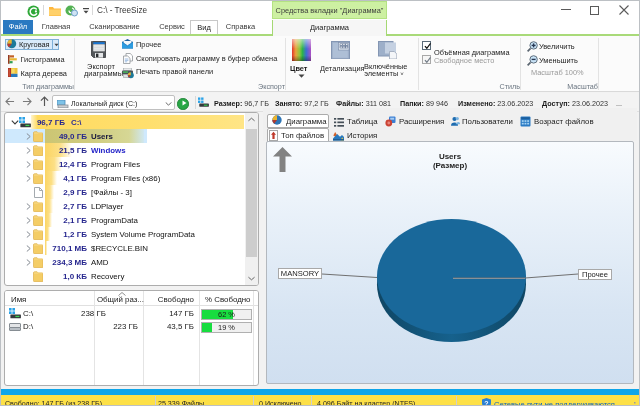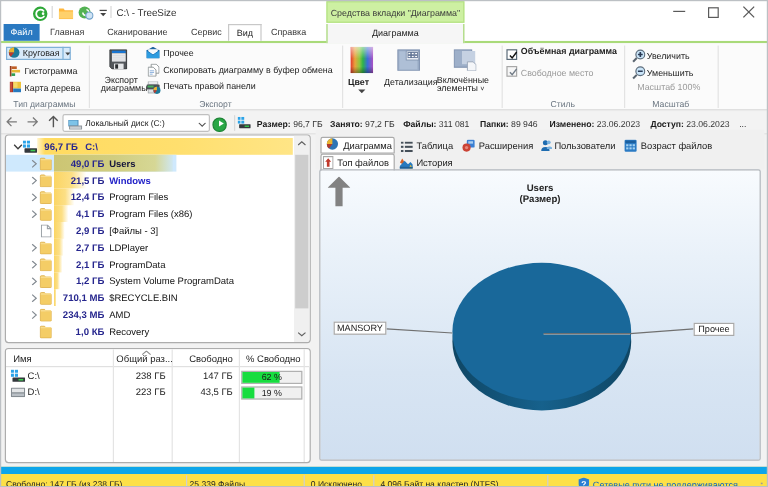--- a/index.html
+++ b/index.html
@@ -9,21 +9,21 @@
 .abs { position:absolute; }
 
 #titlebar { left:0; top:0; width:640px; height:20px; background:#fff;padding-left:12px; }
 
 #tabrow { left:0; top:20px; width:640px; height:14px; background:#fff; z-index:2; }
 .tab { position:absolute; top:0; height:14px; line-height:14px; color:#3a3a3a; font-size:7.5px; text-align:center; }
 #greenline { left:0; top:34px; width:640px; height:2px; background:#a9da79; }
 
 #ribbon { left:0; top:36px; width:640px; height:56px; background:#fbfbfb; border-bottom:1px solid #d9d9d9; }
 .gsep { position:absolute; top:2px; width:1px; height:52px; background:#e3e3e3; }
-.glabel { position:absolute; top:46px; height:10px; font-size:7.2px; color:#6a7580; text-align:center; line-height:10px; }
+.glabel { position:absolute; top:46px; height:10px; font-size:7.2px; color:#6a7580; text-align:right; line-height:10px; }
 .rtext { position:absolute; font-size:7.4px; color:#1e1e1e; white-space:nowrap;text-align:right; }
 
 #toolbar { left:0; top:93px; width:640px; height:19px; background:#f3f3f3; border-bottom:1px solid #e0e0e0; }
 .ttext { position:absolute; top:5.5px; font-size:7.2px; white-space:nowrap; color:#333; }
 .ttext b { color:#1a1a1a; }
 
 #tree { left:4px; top:112px; width:255px; height:174px; background:#fff; border:1px solid #adadad; border-radius:3px; overflow:hidden; }
 .trow { position:absolute; left:0; width:253px; height:14px; }
 .tnum { position:absolute; top:2.5px; width:56px; text-align:right; font-weight:bold; color:#26268e; font-size:8px; }
 .tname { position:absolute; top:2.5px; font-size:7.9px; color:#111; white-space:nowrap; }
@@ -212,21 +212,21 @@
       <rect x="0.5" y="0.5" width="14.5" height="14.5" fill="#9dafc9" stroke="#8496b3"></rect>
       <rect x="7" y="1.5" width="11" height="11" fill="#c5d1e2"></rect>
       <path d="M11.5 10.5 h4.8 l2.5 2.5 v5 h-7.3 z" fill="#f4f6f9" stroke="#9aa6b8" stroke-width="0.8"></path>
     </svg>
     <div class="rtext" style="left:364px;top:26.5px;width:40px;text-align:center;white-space:normal;line-height:7.5px">Включённые элементы <span style="font-size:6px">˅</span></div>
 
     <div class="abs" style="left:422px;top:5px;width:8.5px;height:8.5px;background:#fff;border:1px solid #5a6a78"></div>
     <svg class="abs" style="left:423.5px;top:6px" width="7.5" height="8" viewBox="0 0 8 8">
         <path d="M1 4.2 L3 6.4 L7 1.2" stroke="#111" stroke-width="1.3" fill="none"></path>
       </svg>
-    <div class="rtext" style="left:434px;top:2px;font-weight:bold">Объёмная диаграмма</div>
+    <div class="rtext" style="left:434px;top:12px;font-weight:normal">Объёмная диаграмма</div>
     <div class="abs" style="left:422px;top:19px;width:8.5px;height:8.5px;background:#f6f6f6;border:1px solid #a8a8a8"></div>
     <svg class="abs" style="left:423.5px;top:20px" width="7.5" height="8" viewBox="0 0 8 8">
         <path d="M1 4.2 L3 6.4 L7 1.2" stroke="#737d88" stroke-width="1.3" fill="none"></path>
       </svg>
     <div class="rtext" style="left:434px;top:20px;color:#9a9a9a">Свободное место</div>
     <div class="glabel" style="left:418px;width:102px">Стиль</div>
 
     <svg class="abs" style="left:525.5px;top:4px" width="12" height="13" viewBox="0 0 12 13">
       <line x1="4.6" y1="8.4" x2="1.6" y2="11.4" stroke="#5a6570" stroke-width="1.7"></line>
       <circle cx="7.6" cy="5.4" r="3.7" fill="#c9e4f8" stroke="#5f6e7d" stroke-width="1"></circle>
@@ -465,21 +465,21 @@
         <g fill="#2ba3e8">
             <rect x="0" y="0" width="2.6" height="2.6"></rect>
             <rect x="3.4" y="0" width="2.6" height="2.6"></rect>
             <rect x="0" y="3.4" width="2.6" height="2.6"></rect>
             <rect x="3.4" y="3.4" width="2.6" height="2.6"></rect>
           </g>
         <rect x="1.4" y="6.6" width="10.5" height="3.6" rx="0.5" fill="#34383d"></rect>
         <rect x="6.4" y="7.8" width="4" height="1.3" fill="#3ecf52"></rect>
       </svg>
       <div class="abs" style="left:18px;top:2px;font-size:7.9px">C:\</div>
-      <div class="abs" style="left:44px;top:2px;width:89px;text-align:right;font-size:7.9px">238 ГБ</div>
+      <div class="abs" style="left:44px;top:2px;width:89px;text-align:center;font-size:7.9px">238 ГБ</div>
       <div class="abs" style="left:100px;top:2px;width:89px;text-align:right;font-size:7.9px">147 ГБ</div>
       <div class="abs" style="left:196px;top:1.5px;width:51px;height:11px;background:#f0f0f0;border:1px solid #b0b0b0">
         <div class="abs" style="left:0;top:0;width:31px;height:9px;background:#17dd3f"></div>
         <div class="abs" style="left:0;top:0.5px;width:49px;text-align:center;font-size:7.4px">62 %</div>
       </div>
     </div>
 
     <div class="abs" style="left:0;top:29px;width:253px;height:13px">
       <svg class="abs" style="left:4px;top:3px" width="12" height="8" viewBox="0 0 12 8">
         <rect x="0.5" y="0.5" width="11" height="4" rx="0.5" fill="#e3e5e7" stroke="#868d93"></rect>

